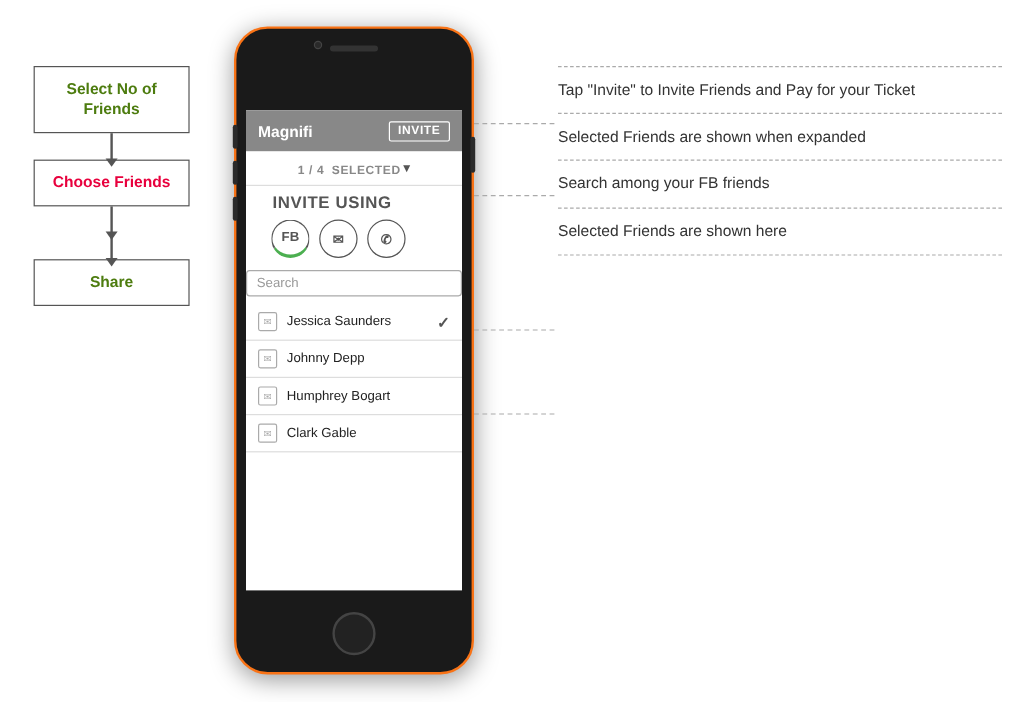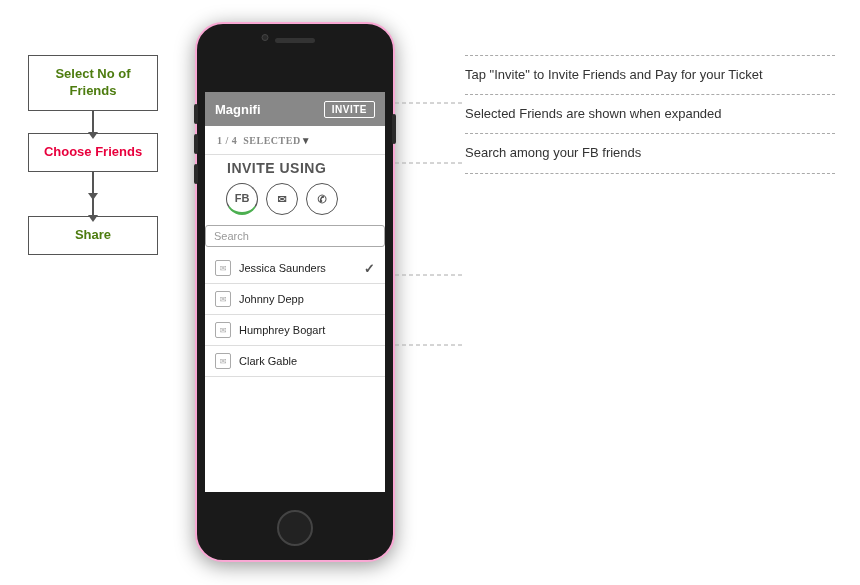--- a/index.html
+++ b/index.html
@@ -61,21 +61,21 @@
       width: 200px;
       height: 540px;
     }
     .phone-outer {
       width: 200px;
       height: 540px;
       background: #1a1a1a;
       border-radius: 28px;
       position: relative;
       box-shadow: 0 4px 20px rgba(0,0,0,0.4);
-      border: 2px solid #f9a8d4;
+      border: 2px solid #f97316;
     }
     .phone-speaker {
       position: absolute;
       top: 14px;
       left: 50%;
       transform: translateX(-50%);
       width: 40px;
       height: 5px;
       background: #333;
       border-radius: 3px;
@@ -168,24 +168,23 @@
       color: #fff;
       font-size: 10px;
       font-weight: 700;
       padding: 2px 7px;
       border-radius: 2px;
       letter-spacing: 0.5px;
     }
     .selected-bar {
       display: flex;
       align-items: center;
-      justify-content: flex-start;
+      justify-content: center;
       padding: 6px 10px;
       border-bottom: 1px solid #ddd;
-      font-family: Liberation Serif, serif;
     }
     .selected-text {
       font-size: 14px;
       font-weight: 700;
       color: #222;
       letter-spacing: 0.5px;
     }
     .selected-text span {
       color: #888;
       font-size: 10px;
@@ -390,13 +389,16 @@
 <div class="annotations">
   <div class="annotation">
     <span>Tap "Invite" to Invite Friends and Pay for your Ticket</span>
   </div>
   <div class="annotation">
     <span>Selected Friends are shown when expanded</span>
   </div>
   <div class="annotation">
     <span>Search among your FB friends</span>
   </div>
+  <div class="annotation">
+    <span>Selected Friends are shown here</span>
+  </div>
 </div>
 
 </body></html>

